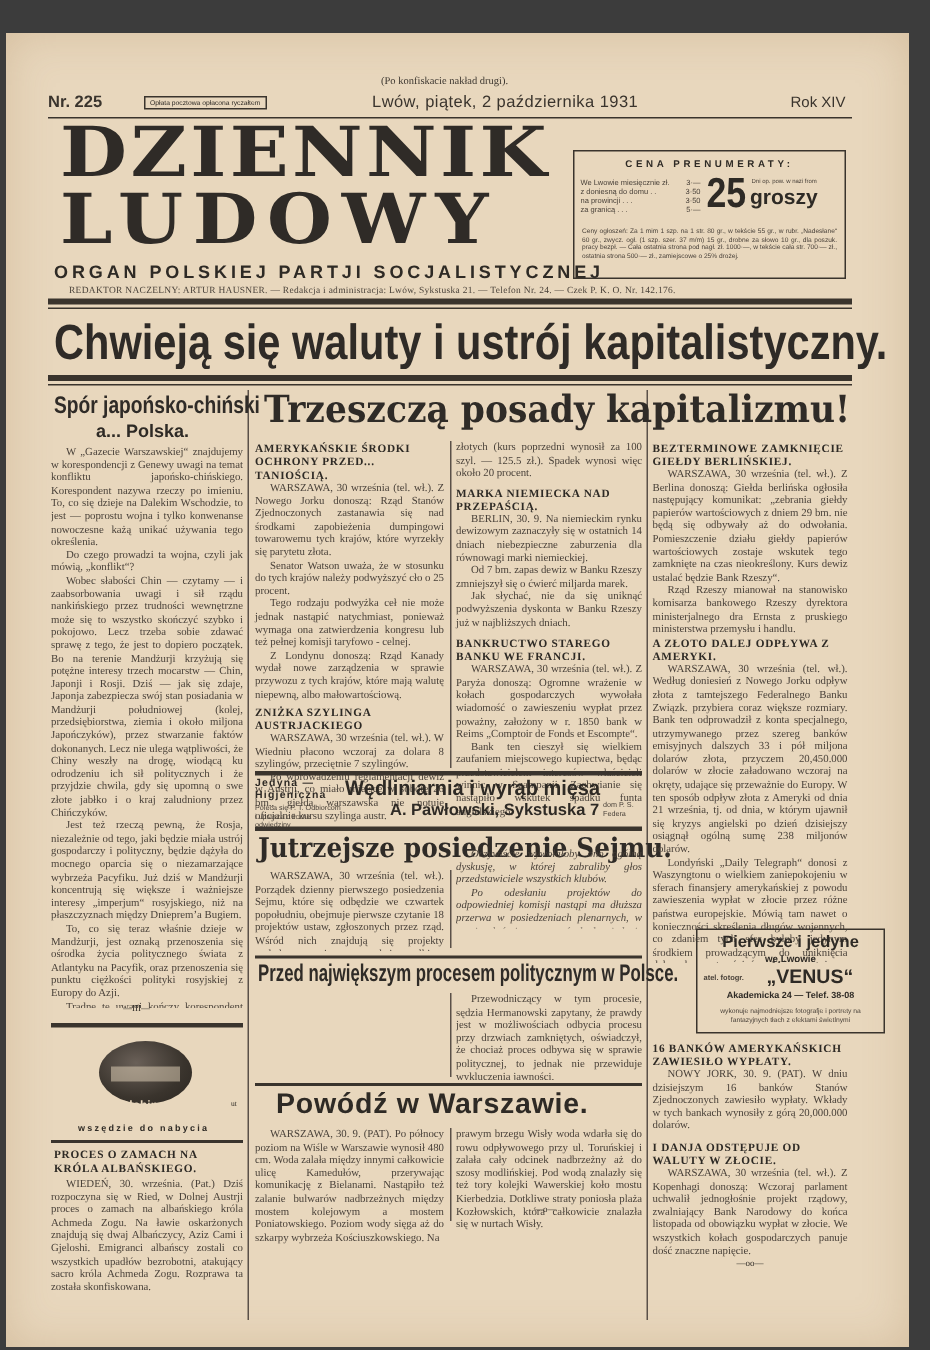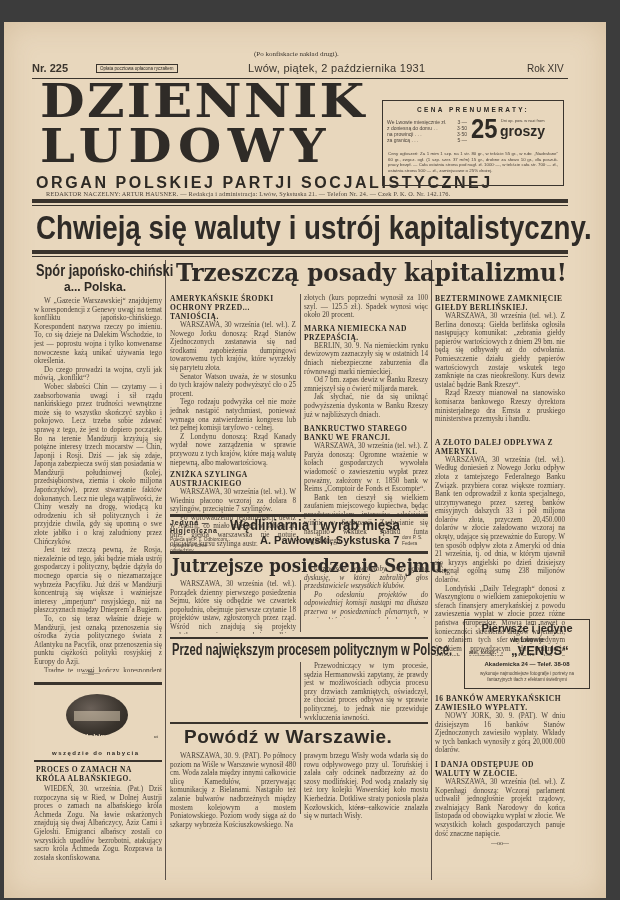--- a/index.html
+++ b/index.html
@@ -26,21 +26,21 @@
 
   <div class="abs meta" style="left:250px;top:28px;font-size:7px;font-family:'Liberation Serif',serif;">(Po konfiskacie nakład drugi).</div>
   <div class="abs meta" style="left:28px;top:40px;font-size:11px;font-weight:bold;">Nr. 225</div>
   <div class="abs" style="left:92px;top:42px;border:1px solid #3a342d;padding:0 3px;font-family:'Liberation Sans',sans-serif;font-size:4.5px;line-height:7px;">Opłata pocztowa opłacona ryczałtem</div>
   <div class="abs meta" style="left:232px;top:40px;font-size:11px;letter-spacing:.3px;padding-left:12px;">Lwów, piątek, 2 października 1931</div>
   <div class="abs meta" style="left:523px;top:41px;font-size:10px;">Rok XIV</div>
   <div class="rule-thin" style="left:28px;top:56px;width:536px;"></div>
 
   <div class="abs masthead" style="left:36px;top:55px;font-size:46px;line-height:48px;transform:scaleX(1.12);transform-origin:left top;">DZIENNIK</div>
   <div class="abs masthead" style="left:36px;top:100px;font-size:46px;line-height:48px;letter-spacing:6px;transform:scaleX(1.08);transform-origin:left top;">LUDOWY</div>
-  <div class="abs" style="left:32px;top:152px;font-family:'Liberation Sans',sans-serif;font-weight:bold;font-size:16px;letter-spacing:2.6px;">ORGAN POLSKIEJ PARTJI SOCJALISTYCZNEJ</div>
+  <div class="abs" style="left:32px;top:152px;font-family:'Liberation Sans',sans-serif;font-weight:bold;font-size:12px;letter-spacing:2.6px;">ORGAN POLSKIEJ PARTJI SOCJALISTYCZNEJ</div>
   <div class="abs" style="left:42px;top:168px;font-family:'Liberation Serif',serif;font-size:6.3px;letter-spacing:.2px;color:#4a423a;white-space:nowrap;">REDAKTOR NACZELNY: ARTUR HAUSNER. — Redakcja i administracja: Lwów, Sykstuska 21. — Telefon Nr. 24. — Czek P. K. O. Nr. 142.176.</div>
 
   <div class="box" style="left:378px;top:78px;width:180px;height:84px;">
     <div class="abs" style="left:0;top:5px;width:180px;text-align:center;font-family:'Liberation Sans',sans-serif;font-weight:bold;font-size:6.5px;letter-spacing:2.4px;">CENA PRENUMERATY:</div>
     <div class="abs smalls" style="left:4px;top:18px;width:80px;">
       <div style="display:flex;justify-content:space-between;">
           <span>We Lwowie miesięcznie zł.</span>
           <span>3·—</span>
         </div>
       <div style="display:flex;justify-content:space-between;">
@@ -173,21 +173,21 @@
     <p style="text-indent:0">prawym brzegu Wisły woda wdarła się do rowu odpływowego przy ul. Toruńskiej i zalała cały odcinek nadbrzeżny aż do szosy modlińskiej. Pod wodą znalazły się też tory kolejki Wawerskiej koło mostu Kierbedzia. Dotkliwe straty poniosła plaża Kozłowskich, która całkowicie znalazła się w nurtach Wisły.</p>
   </div>
   <div class="abs" style="left:352px;top:782px;font-size:6px;">—o—</div>
 
   <div class="abs" style="left:431px;top:272px;width:130px;">
     <div class="sub">BEZTERMINOWE ZAMKNIĘCIE GIEŁDY BERLIŃSKIEJ.</div>
     <div class="body">
       <p>WARSZAWA, 30 września (tel. wł.). Z Berlina donoszą: Giełda berlińska ogłosiła następujący komunikat: „zebrania giełdy papierów wartościowych z dniem 29 bm. nie będą się odbywały aż do odwołania. Pomieszczenie działu giełdy papierów wartościowych zostaje wskutek tego zamknięte na czas nieokreślony. Kurs dewiz ustalać będzie Bank Rzeszy“.</p>
       <p>Rząd Rzeszy mianował na stanowisko komisarza bankowego Rzeszy dyrektora ministerjalnego dra Ernsta z pruskiego ministerstwa przemysłu i handlu.</p>
     </div>
-    <div class="sub" style="margin-top:14px;">A ZŁOTO DALEJ ODPŁYWA Z AMERYKI.</div>
+    <div class="sub" style="margin-top:0;">A ZŁOTO DALEJ ODPŁYWA Z AMERYKI.</div>
     <div class="body" style="height:200px;overflow:hidden;">
       <p>WARSZAWA, 30 września (tel. wł.). Według doniesień z Nowego Jorku odpływ złota z tamtejszego Federalnego Banku Związk. przybiera coraz większe rozmiary. Bank ten odprowadził z konta specjalnego, utrzymywanego przez szereg banków emisyjnych dalszych 33 i pół miljona dolarów złota, przyczem 20,450.000 dolarów w złocie załadowano wczoraj na okręty, udające się przeważnie do Europy. W ten sposób odpływ złota z Ameryki od dnia 21 września, tj. od dnia, w którym ujawnił się kryzys angielski po dzień dzisiejszy osiągnął ogólną sumę 238 miljonów dolarów.</p>
       <p>Londyński „Daily Telegraph“ donosi z Waszyngtonu o wielkiem zaniepokojeniu w sferach finansjery amerykańskiej z powodu zawieszenia wypłat w złocie przez różne państwa europejskie. Mówią tam nawet o konieczności skreślenia długów wojennych, co zdaniem tych sfer byłoby jedynym środkiem prowadzącym do uniknięcia dalszych wstrząśnień. Mówią też o konieczności podjęcia przez rząd Stanów Zjedn. konferencji międzynarodowej w sprawie walut.</p>
     </div>
   </div>
 
   <div class="box" style="left:432px;top:597px;width:124px;height:68px;margin-left:28px;">
     <div class="abs" style="left:0;top:2px;width:124px;text-align:center;font-family:'Liberation Sans',sans-serif;font-weight:bold;font-size:11px;">Pierwsze i jedyne</div>
     <div class="abs" style="left:0;top:16px;width:124px;text-align:center;font-family:'Liberation Sans',sans-serif;font-weight:bold;font-size:6.5px;">we Lwowie</div>
     <div class="abs smalls" style="left:4px;top:29px;font-weight:bold;font-size:5px;">atel. fotogr.</div>

